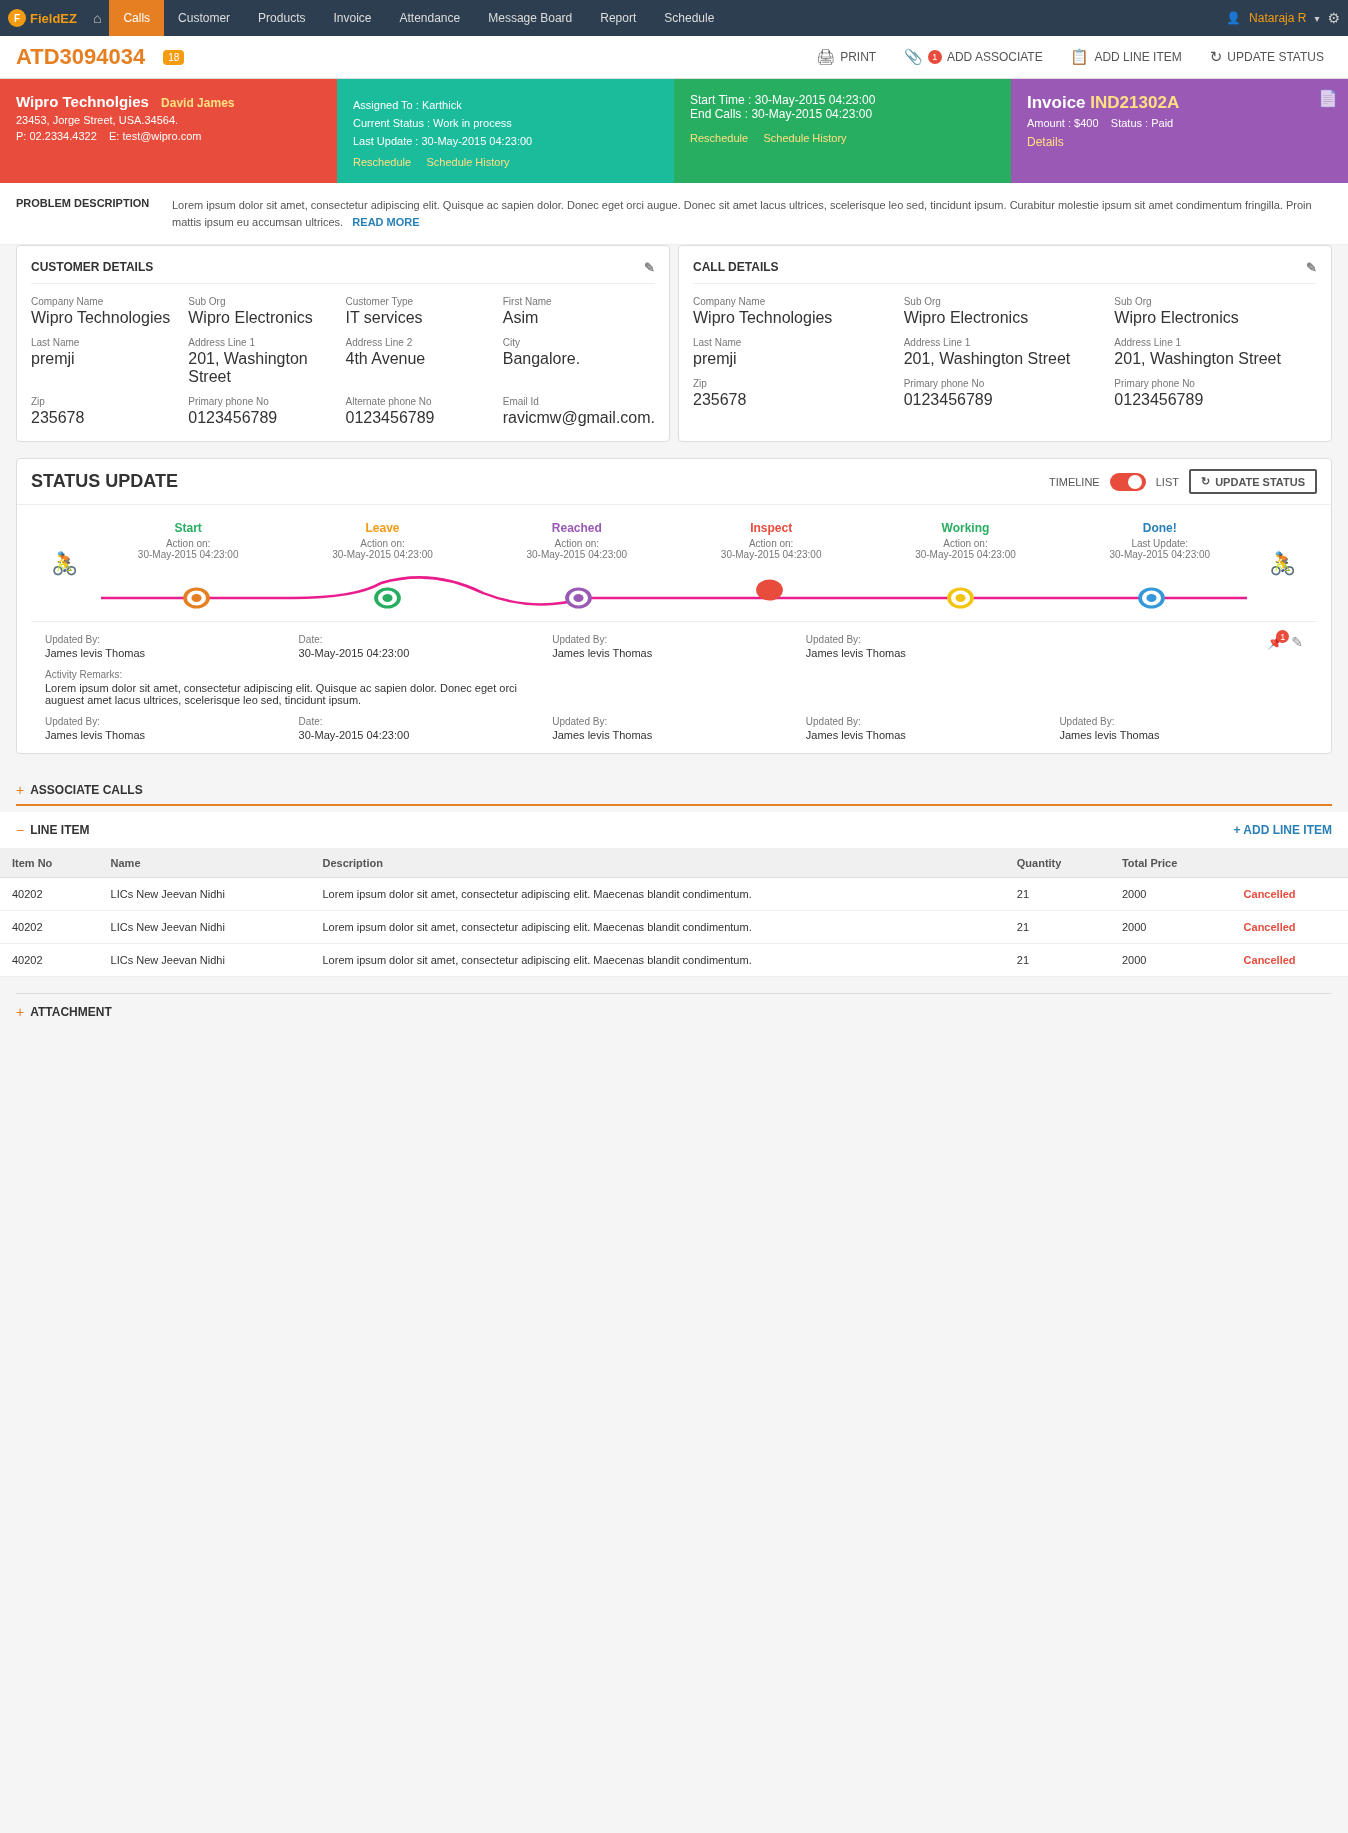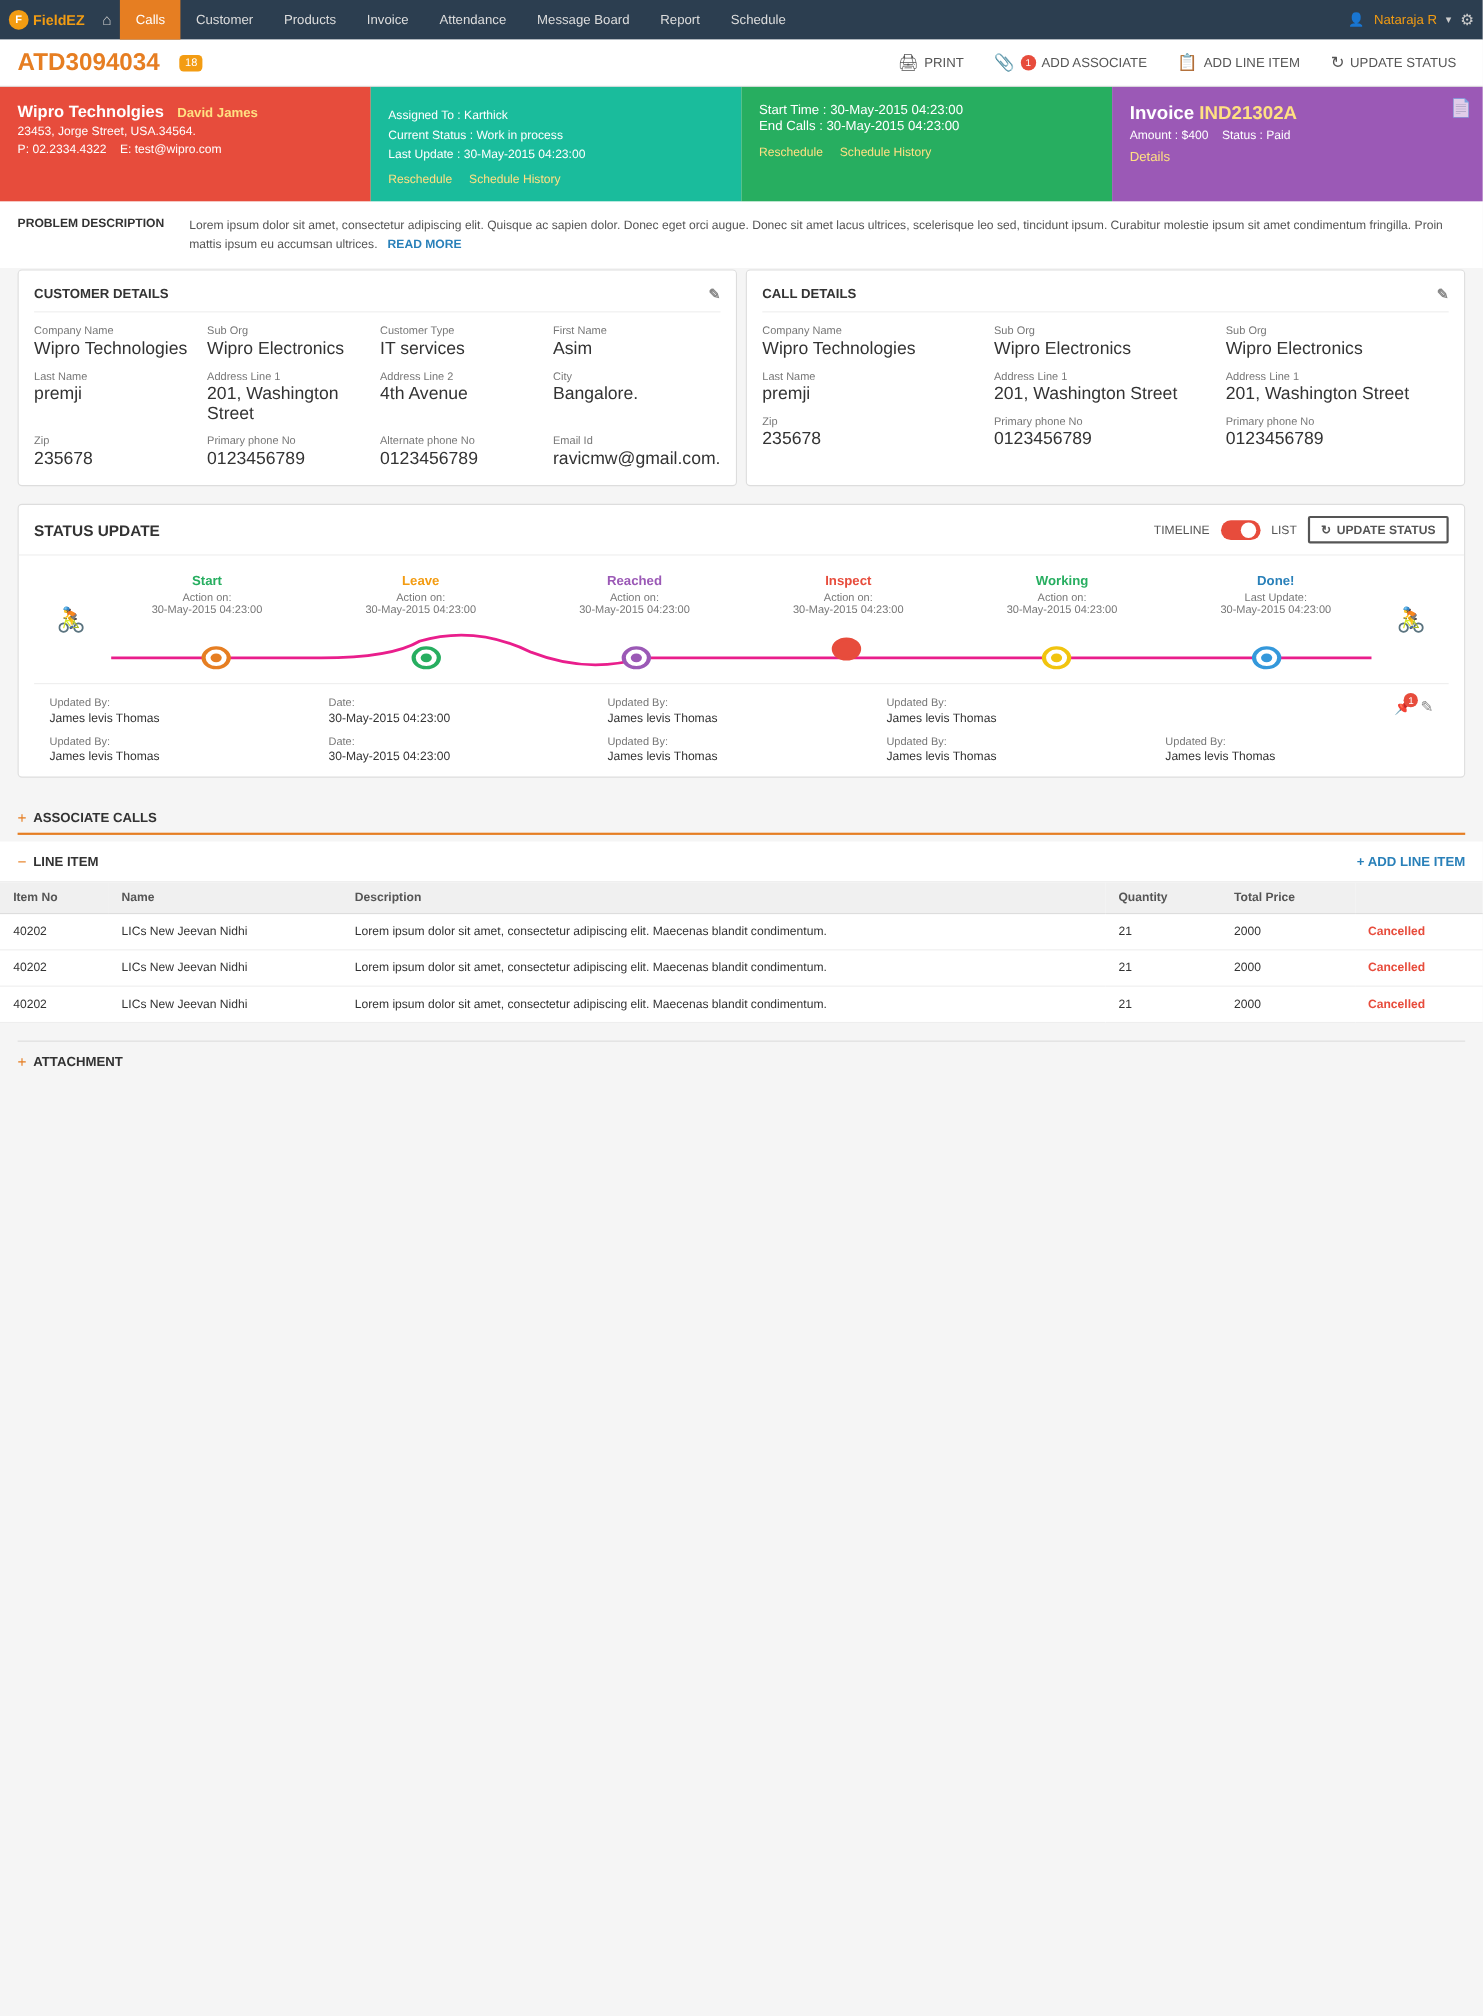--- a/index.html
+++ b/index.html
@@ -56,21 +56,21 @@
     .details-box h4 { font-size: 12px; font-weight: bold; color: #333; border-bottom: 1px solid #eee; padding-bottom: 8px; margin-bottom: 12px; text-transform: uppercase; display: flex; justify-content: space-between; }
     .details-grid { display: grid; grid-template-columns: repeat(4, 1fr); gap: 10px 8px; }
     .details-grid-3 { display: grid; grid-template-columns: repeat(3, 1fr); gap: 10px 8px; }
     .field-label { font-size: 10px; color: #777; }
     .field-val { font-size: 16px; color: #333; margin-top: 2px; }
     .edit-icon { color: #888; font-size: 13px; cursor: pointer; }
 
     
     .status-section { background: #fff; border: 1px solid #ddd; margin: 0 16px 16px; border-radius: 4px; }
     .status-header { display: flex; align-items: center; padding: 10px 14px; border-bottom: 1px solid #eee; }
-    .status-header h4 { font-size: 14px; font-weight: bold; text-transform: uppercase; flex: 1; }
+    .status-header h4 { font-size: 18px; font-weight: bold; text-transform: uppercase; flex: 1; }
     .status-header .controls { display: flex; align-items: center; gap: 10px; }
     .toggle-label { font-size: 11px; color: #555; }
     .toggle { width: 36px; height: 18px; background: #e74c3c; border-radius: 9px; position: relative; display: inline-block; }
     .toggle-knob { width: 14px; height: 14px; background: #fff; border-radius: 50%; position: absolute; top: 2px; left: 18px; }
     .update-status-btn { display: flex; align-items: center; gap: 5px; border: 2px solid #555; padding: 4px 10px; font-size: 11px; font-weight: bold; color: #555; cursor: pointer; border-radius: 2px; background: none; }
 
     
     .timeline-area { padding: 16px 14px 0; }
     .timeline-steps { display: flex; justify-content: space-around; align-items: flex-start; margin-bottom: 8px; }
     .timeline-step { text-align: center; flex: 1; }
@@ -429,20 +429,24 @@
           <div class="update-field-label">Date:</div>
           <div class="update-field-val">30-May-2015  04:23:00</div>
         </div>
         <div>
           <div class="update-field-label">Updated By:</div>
           <div class="update-field-val">James levis Thomas</div>
         </div>
         <div>
           <div class="update-field-label">Updated By:</div>
           <div class="update-field-val">James levis Thomas</div>
+        </div>
+        <div class="activity-remarks">
+          <div class="update-field-label">Activity Remarks:</div>
+          <div class="update-field-val">Lorem ipsum dolor sit amet, consectetur adipiscing elit. Quisque ac sapien dolor. Donec eget orci auguest amet lacus ultrices, scelerisque leo sed, tincidunt ipsum.</div>
         </div>
       </div>
 
       <div class="update-grid-row2">
         <div>
           <div class="update-field-label">Updated By:</div>
           <div class="update-field-val">James levis Thomas</div>
         </div>
         <div>
           <div class="update-field-label">Date:</div>

